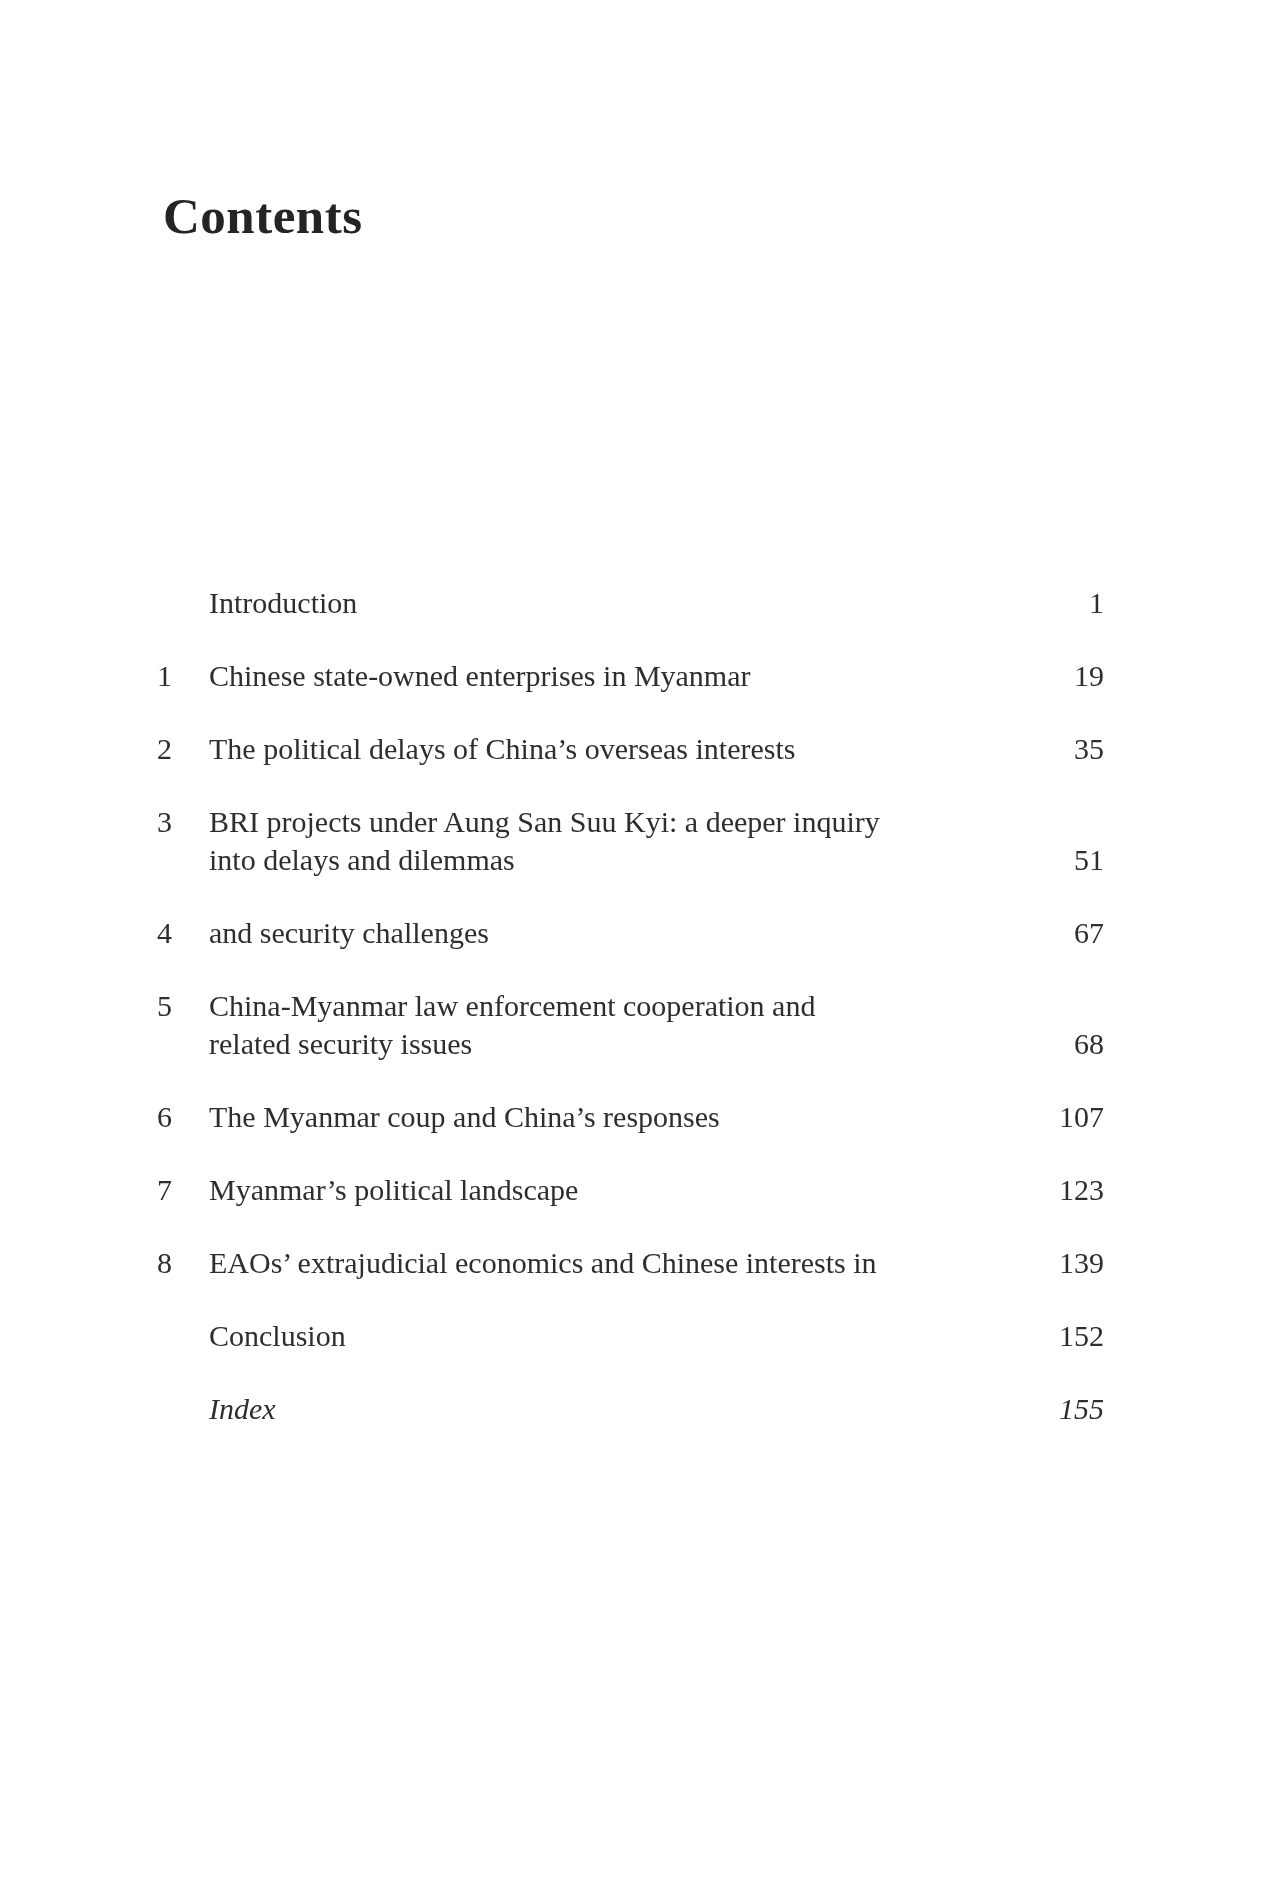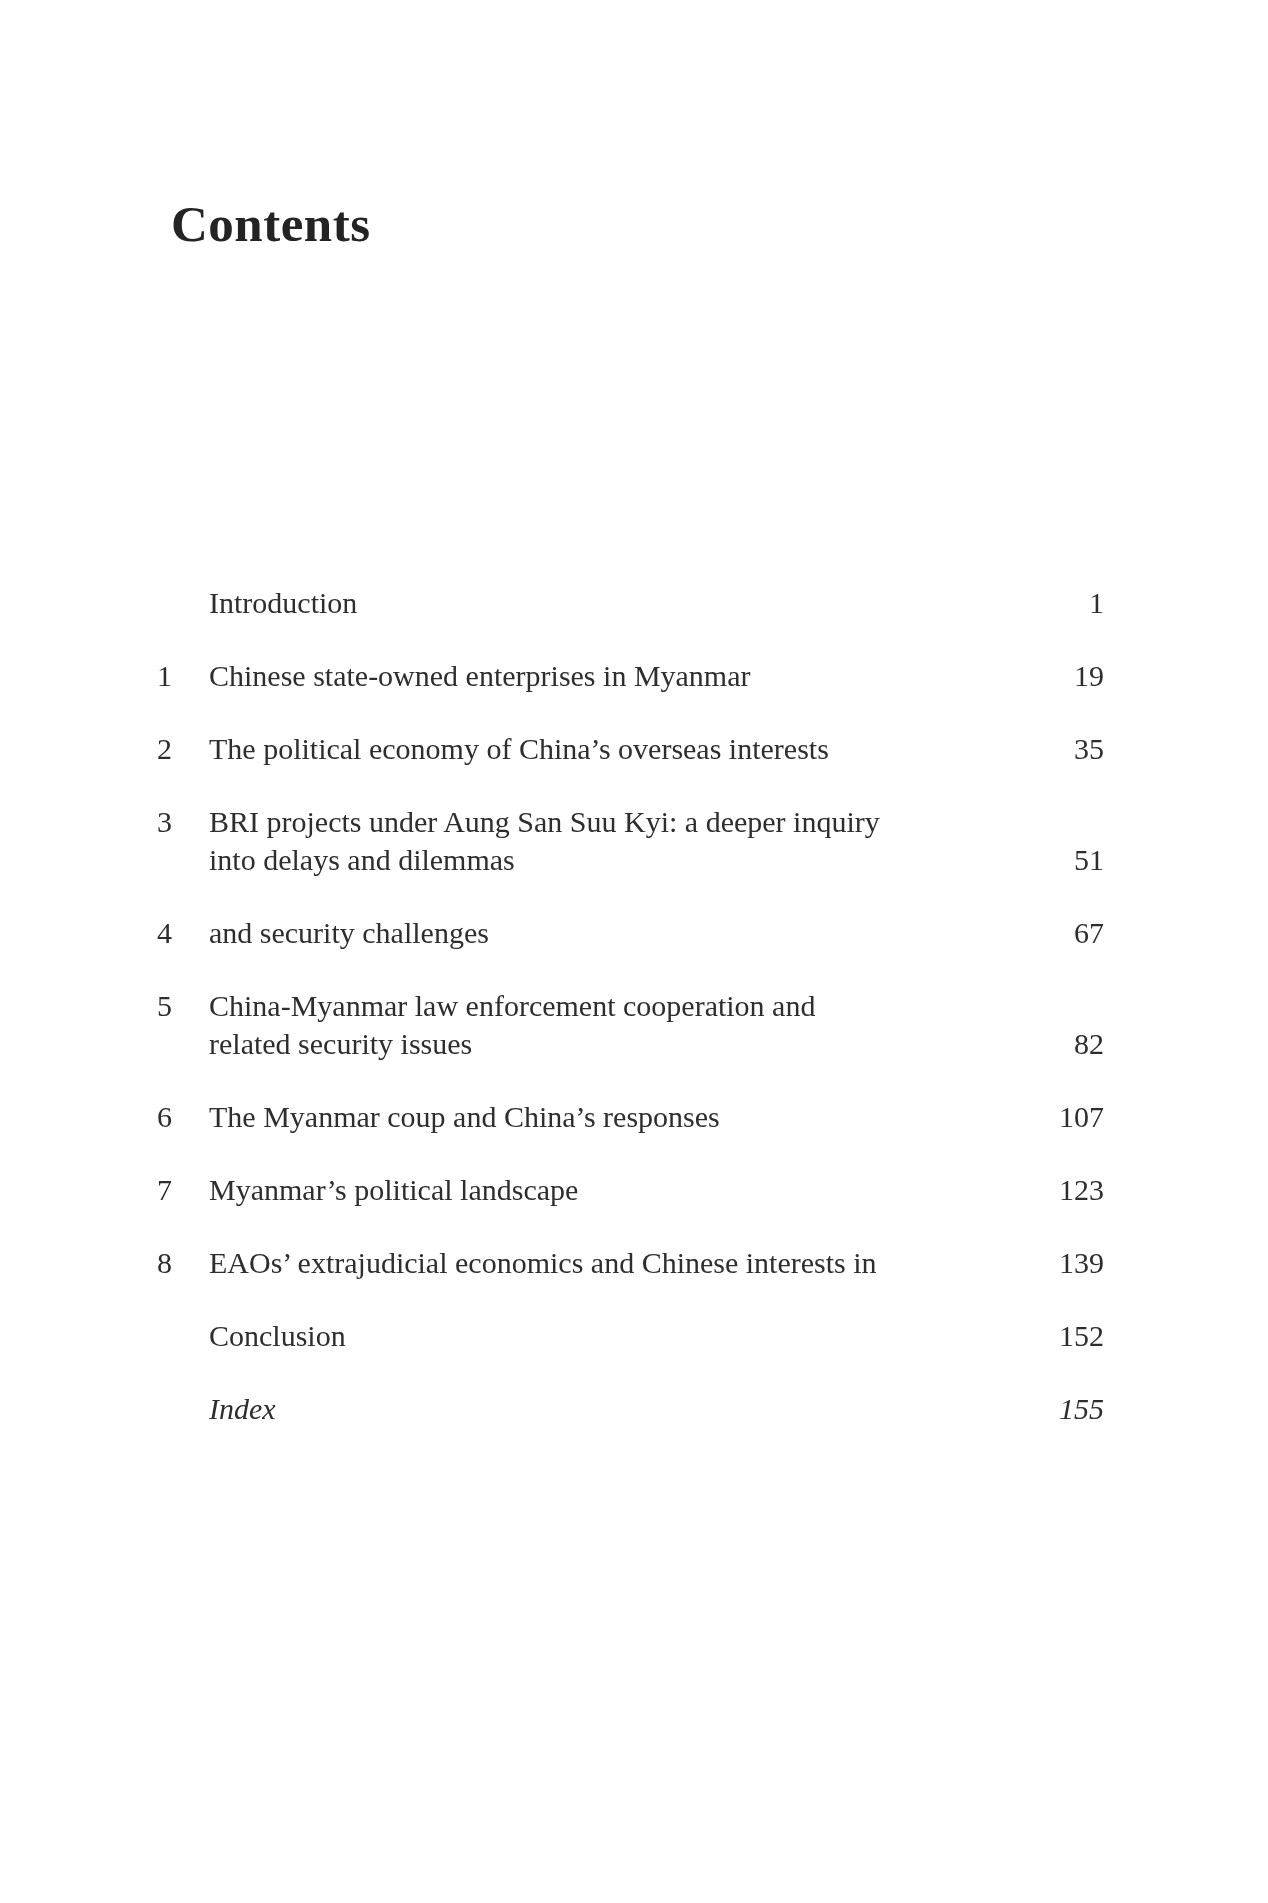--- a/index.html
+++ b/index.html
@@ -22,21 +22,21 @@
   }
   .contents-title {
     position: absolute;
     left: 163px;
     top: 188px;
     font-size: 51px;
     line-height: 56px;
     font-weight: bold;
     color: #242424;
     letter-spacing: 0.5px;
-    margin: 8px;
+    margin: 0;
   }
   .toc {
     position: absolute;
     left: 157px;
     top: 584px;
     width: 947px;
   }
   .entry {
     display: flex;
     align-items: flex-start;
@@ -90,21 +90,21 @@
       <span class="num">1</span>
       <span class="title">
         <span class="line">Chinese state-owned enterprises in Myanmar</span>
       </span>
       <span class="pagenum">19</span>
     </div>
 
     <div class="entry">
       <span class="num">2</span>
       <span class="title">
-        <span class="line">The political economy of China’s overseas interests</span>
+        <span class="line">The political delays of China’s overseas interests</span>
       </span>
       <span class="pagenum">35</span>
     </div>
 
     <div class="entry">
       <span class="num">3</span>
       <span class="title">
         <span class="line">BRI projects under Aung San Suu Kyi: a deeper inquiry</span>
         <span class="line">into delays and dilemmas</span>
       </span>
@@ -118,21 +118,21 @@
       </span>
       <span class="pagenum">67</span>
     </div>
 
     <div class="entry">
       <span class="num">5</span>
       <span class="title">
         <span class="line">China-Myanmar law enforcement cooperation and</span>
         <span class="line">related security issues</span>
       </span>
-      <span class="pagenum">82</span>
+      <span class="pagenum">68</span>
     </div>
 
     <div class="entry">
       <span class="num">6</span>
       <span class="title">
         <span class="line">The Myanmar coup and China’s responses</span>
       </span>
       <span class="pagenum">107</span>
     </div>
 

